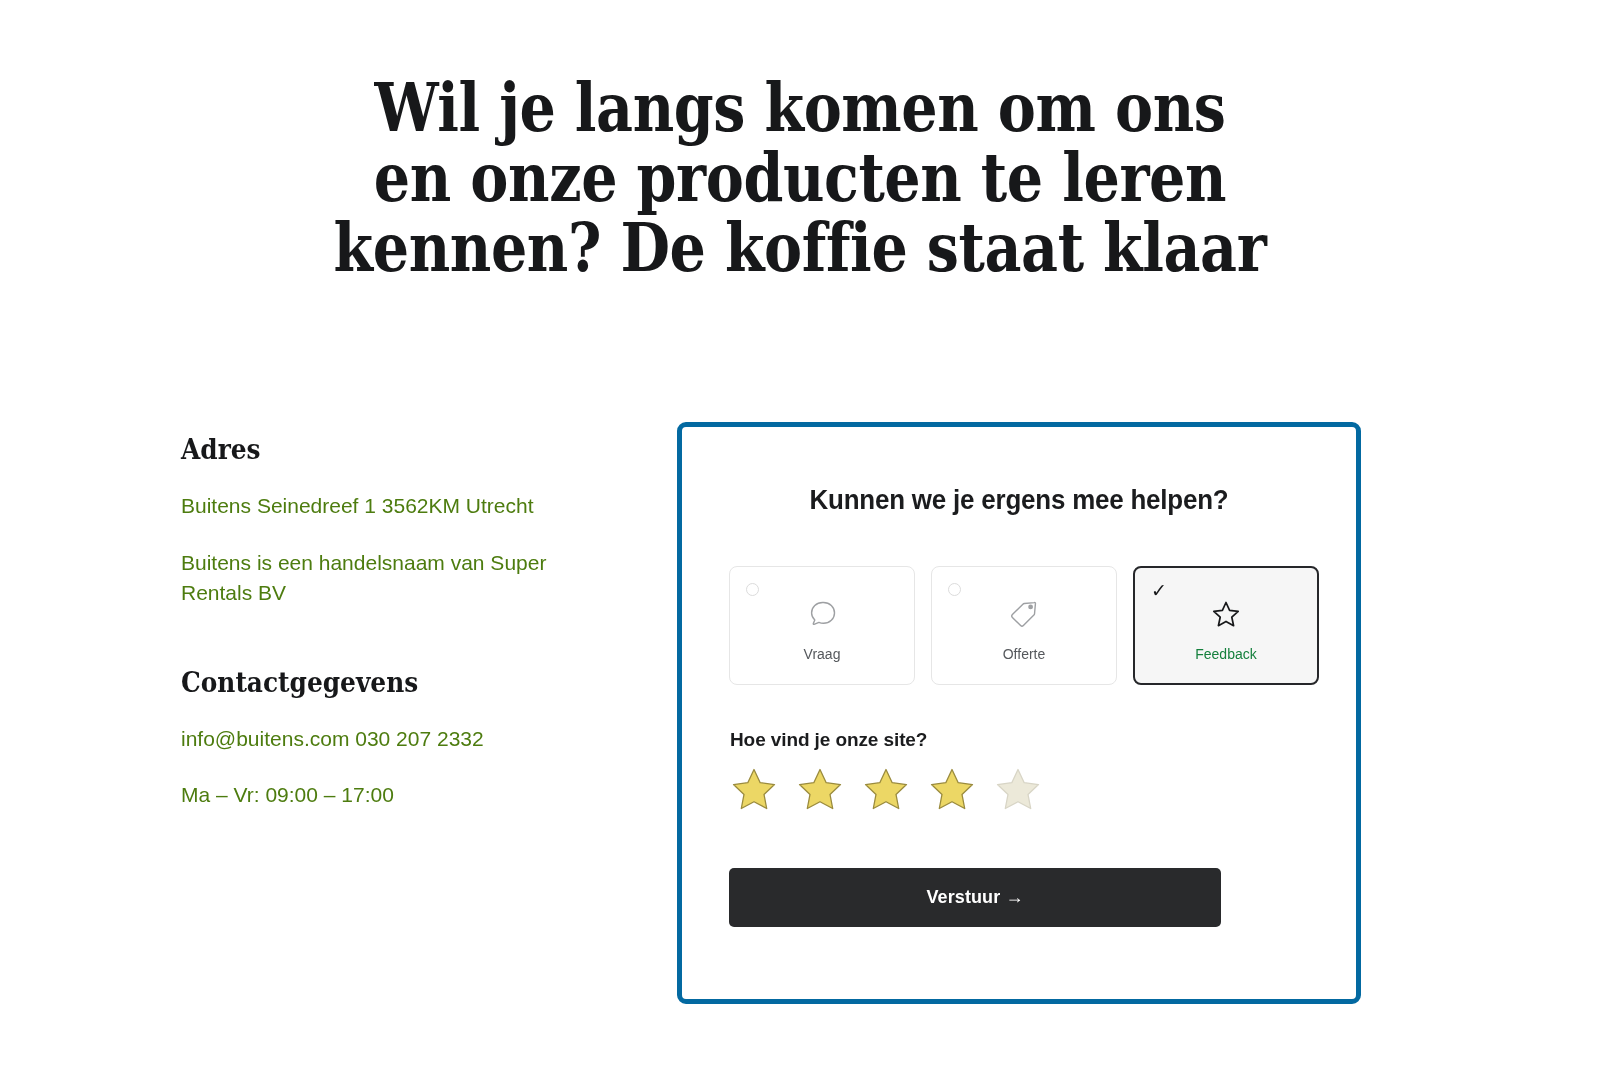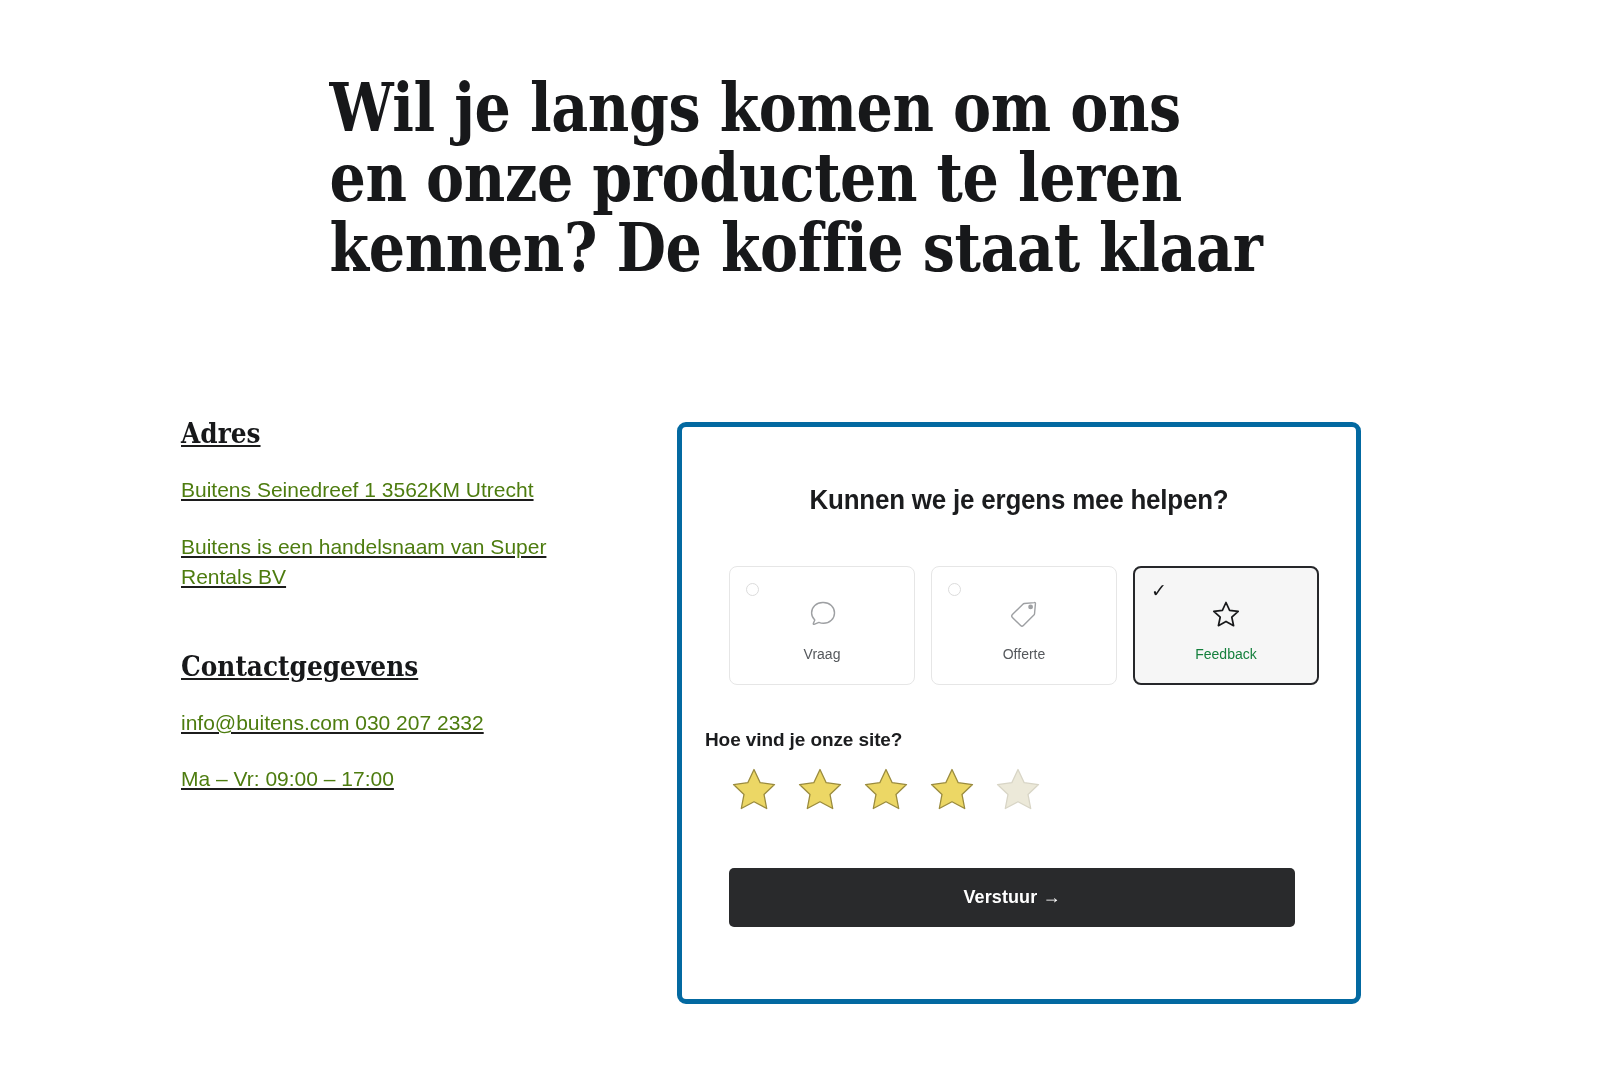--- a/index.html
+++ b/index.html
@@ -15,21 +15,21 @@
     color: #1c1c1c;
     overflow: hidden;
   }
 
   
   .hero {
     position: absolute;
     left: 240px;
     top: 72px;
     width: 1120px;
-    text-align: left;
+    text-align: center;
   }
   .hero-title {
     margin: 0;
     font-family: "DejaVu Serif", "Liberation Serif", serif;
     font-weight: 700;
     font-size: 68px;
     line-height: 1.03;
     letter-spacing: -0.5px;
     color: #17181a;
     transform: scaleX(0.84);
@@ -42,23 +42,22 @@
     left: 0;
     top: 410px;
     width: 1600px;
     height: 640px;
   }
 
   
   .info-col {
     position: absolute;
     left: 181px;
-    top: 8px;
+    top: 24px;
     width: 430px;
-    text-decoration: underline;
   }
   .info-heading {
     font-family: "DejaVu Serif", "Liberation Serif", serif;
     font-weight: 700;
     font-size: 27px;
     line-height: 1.15;
     color: #17181a;
     margin: 0 0 26px 0;
     transform: scaleX(0.92);
     transform-origin: left center;
@@ -148,38 +147,38 @@
     margin-top: 2px;
   }
   .tile-label {
     margin-top: 9px;
     font-size: 14px;
     color: #55585c;
   }
   .option-tile.selected .tile-label { color: #15803d; }
 
   .rating-label {
-    margin: 44px 0 0 23px;
+    margin: 44px 0 0 48px;
     font-size: 19px;
     font-weight: 700;
     color: #1b1c1e;
     letter-spacing: -0.1px;
   }
   .stars-row {
     display: flex;
     gap: 10px;
     margin: 10px 0 0 44px;
   }
   .star { cursor: pointer; display: block; }
 
   .submit-button {
     display: block;
     box-sizing: border-box;
     margin: 47px 0 8px 47px;
-    width: 566px;
+    width: 492px;
     height: 59px;
     border: none;
     border-radius: 5px;
     background: #292a2c;
     color: #ffffff;
     font-family: "Liberation Sans", sans-serif;
     font-size: 18px;
     font-weight: 700;
     letter-spacing: 0.1px;
     cursor: pointer;

